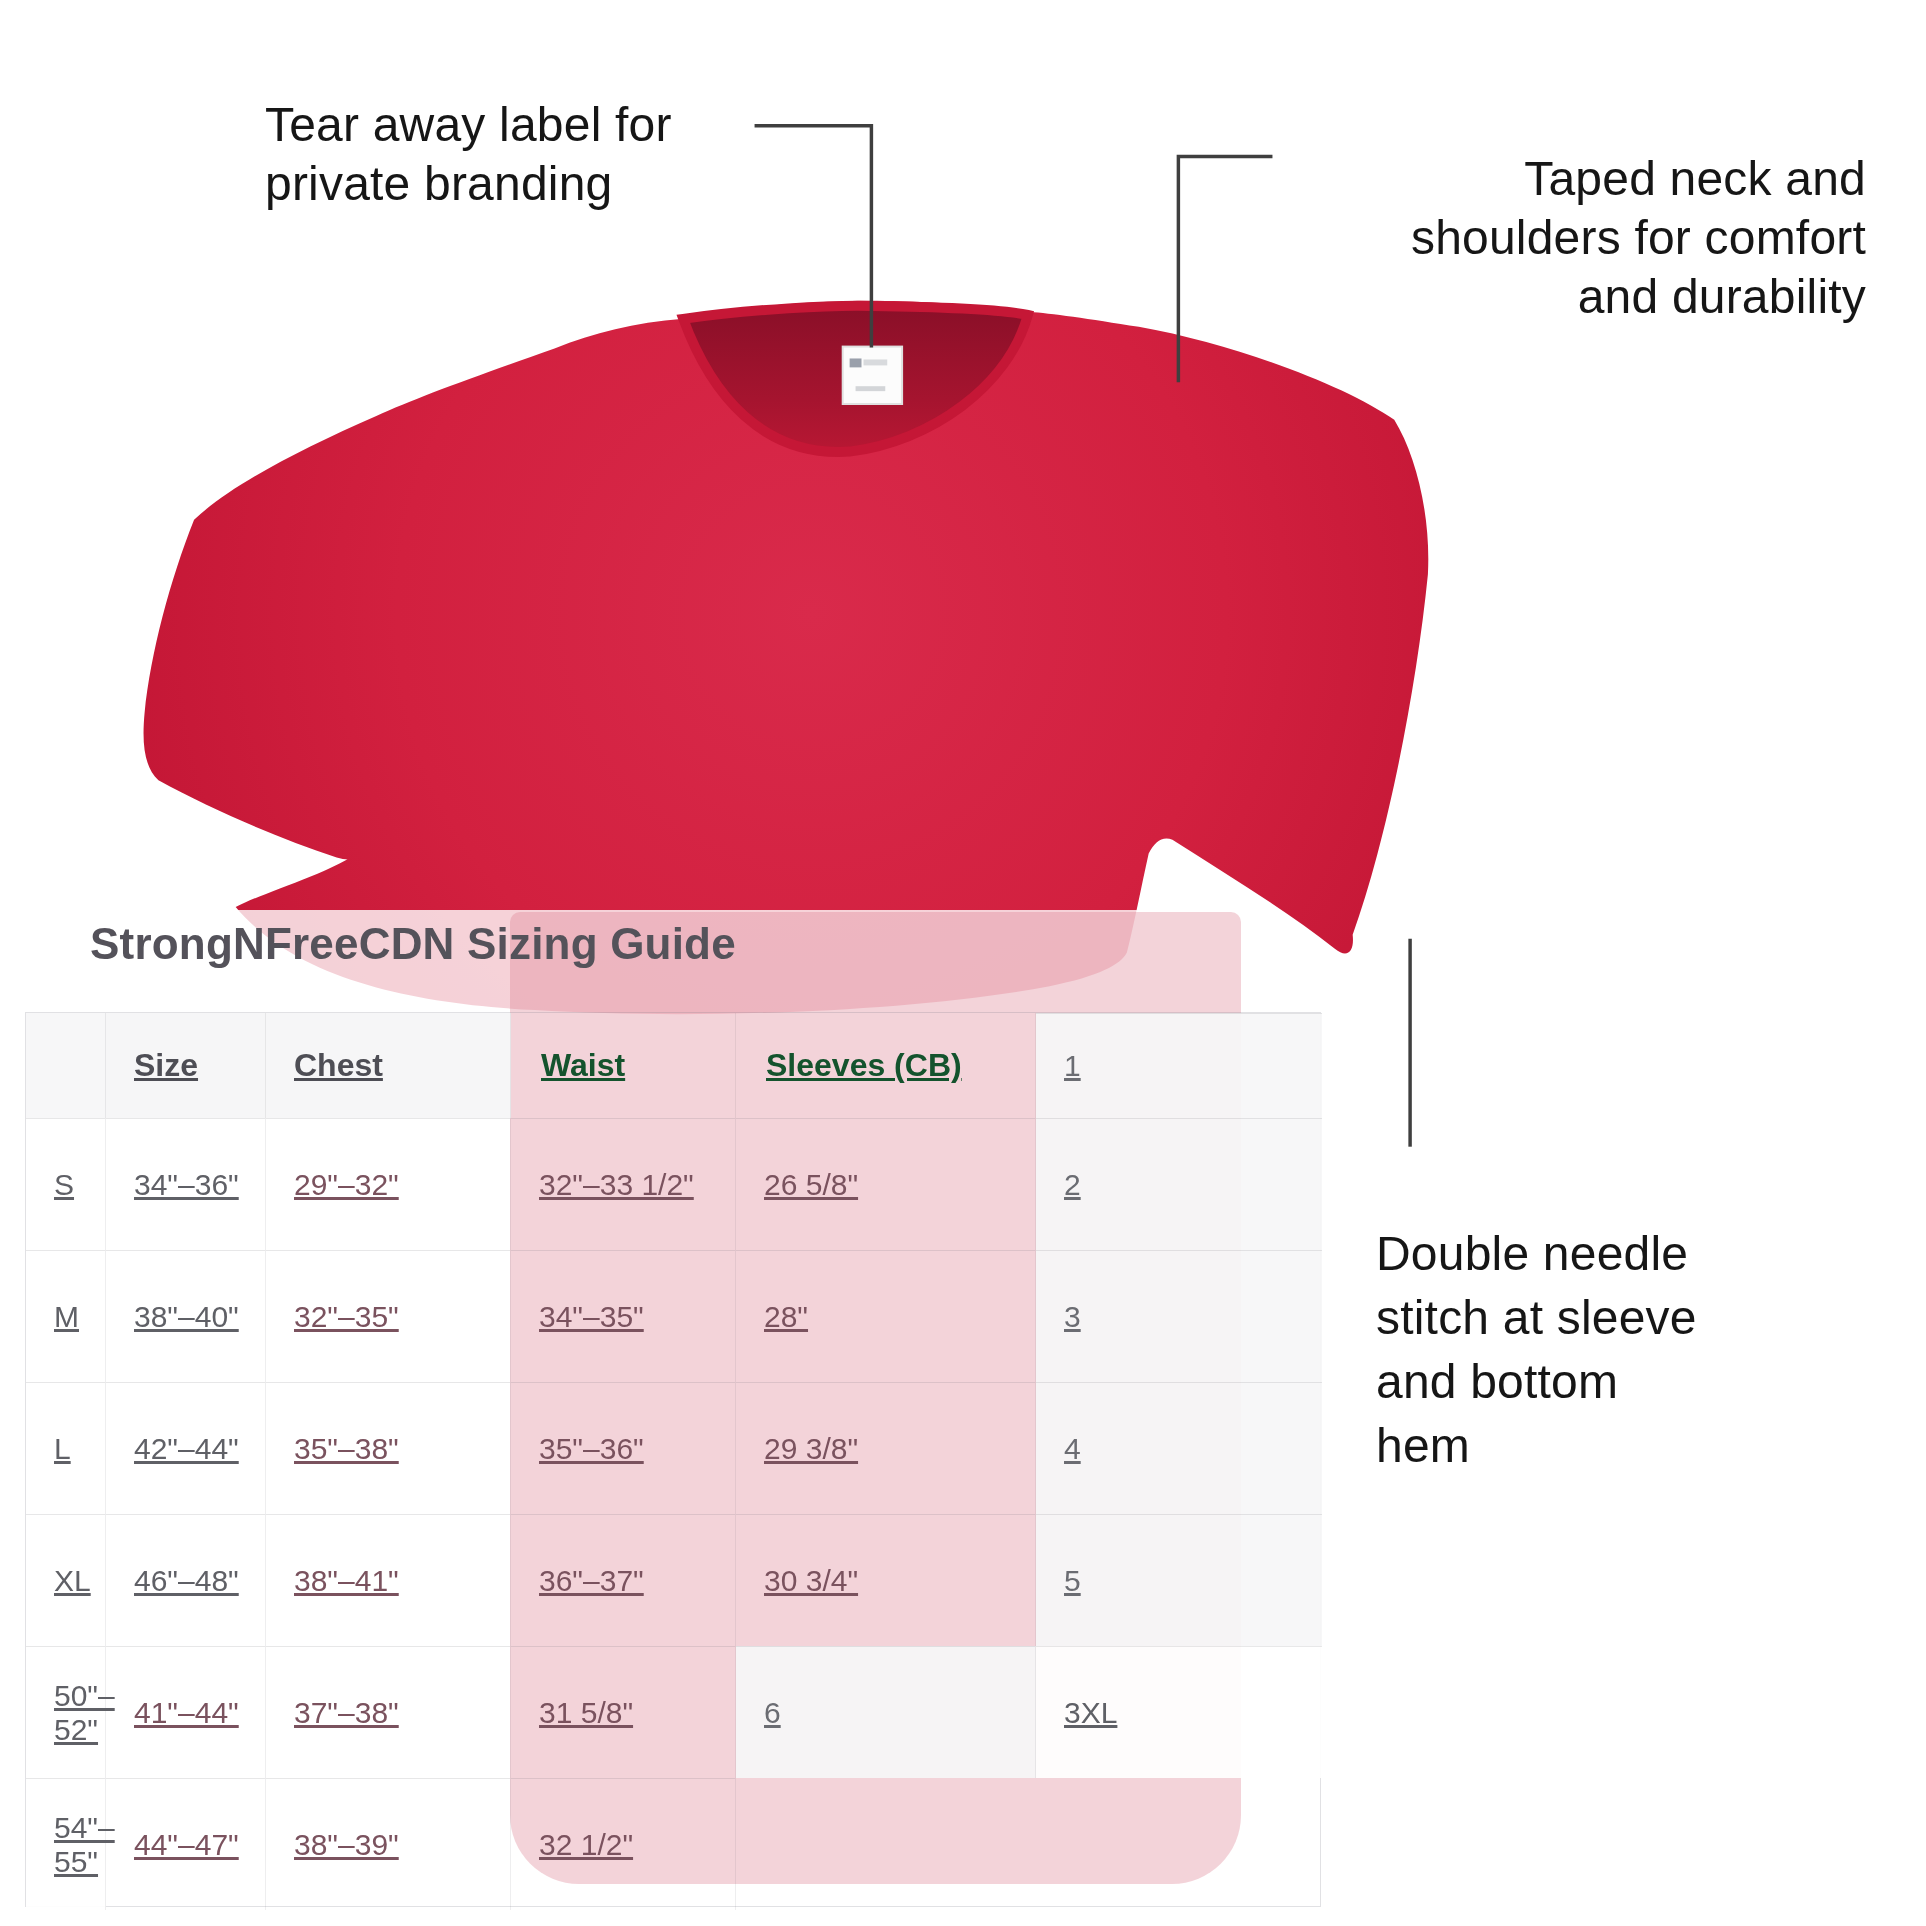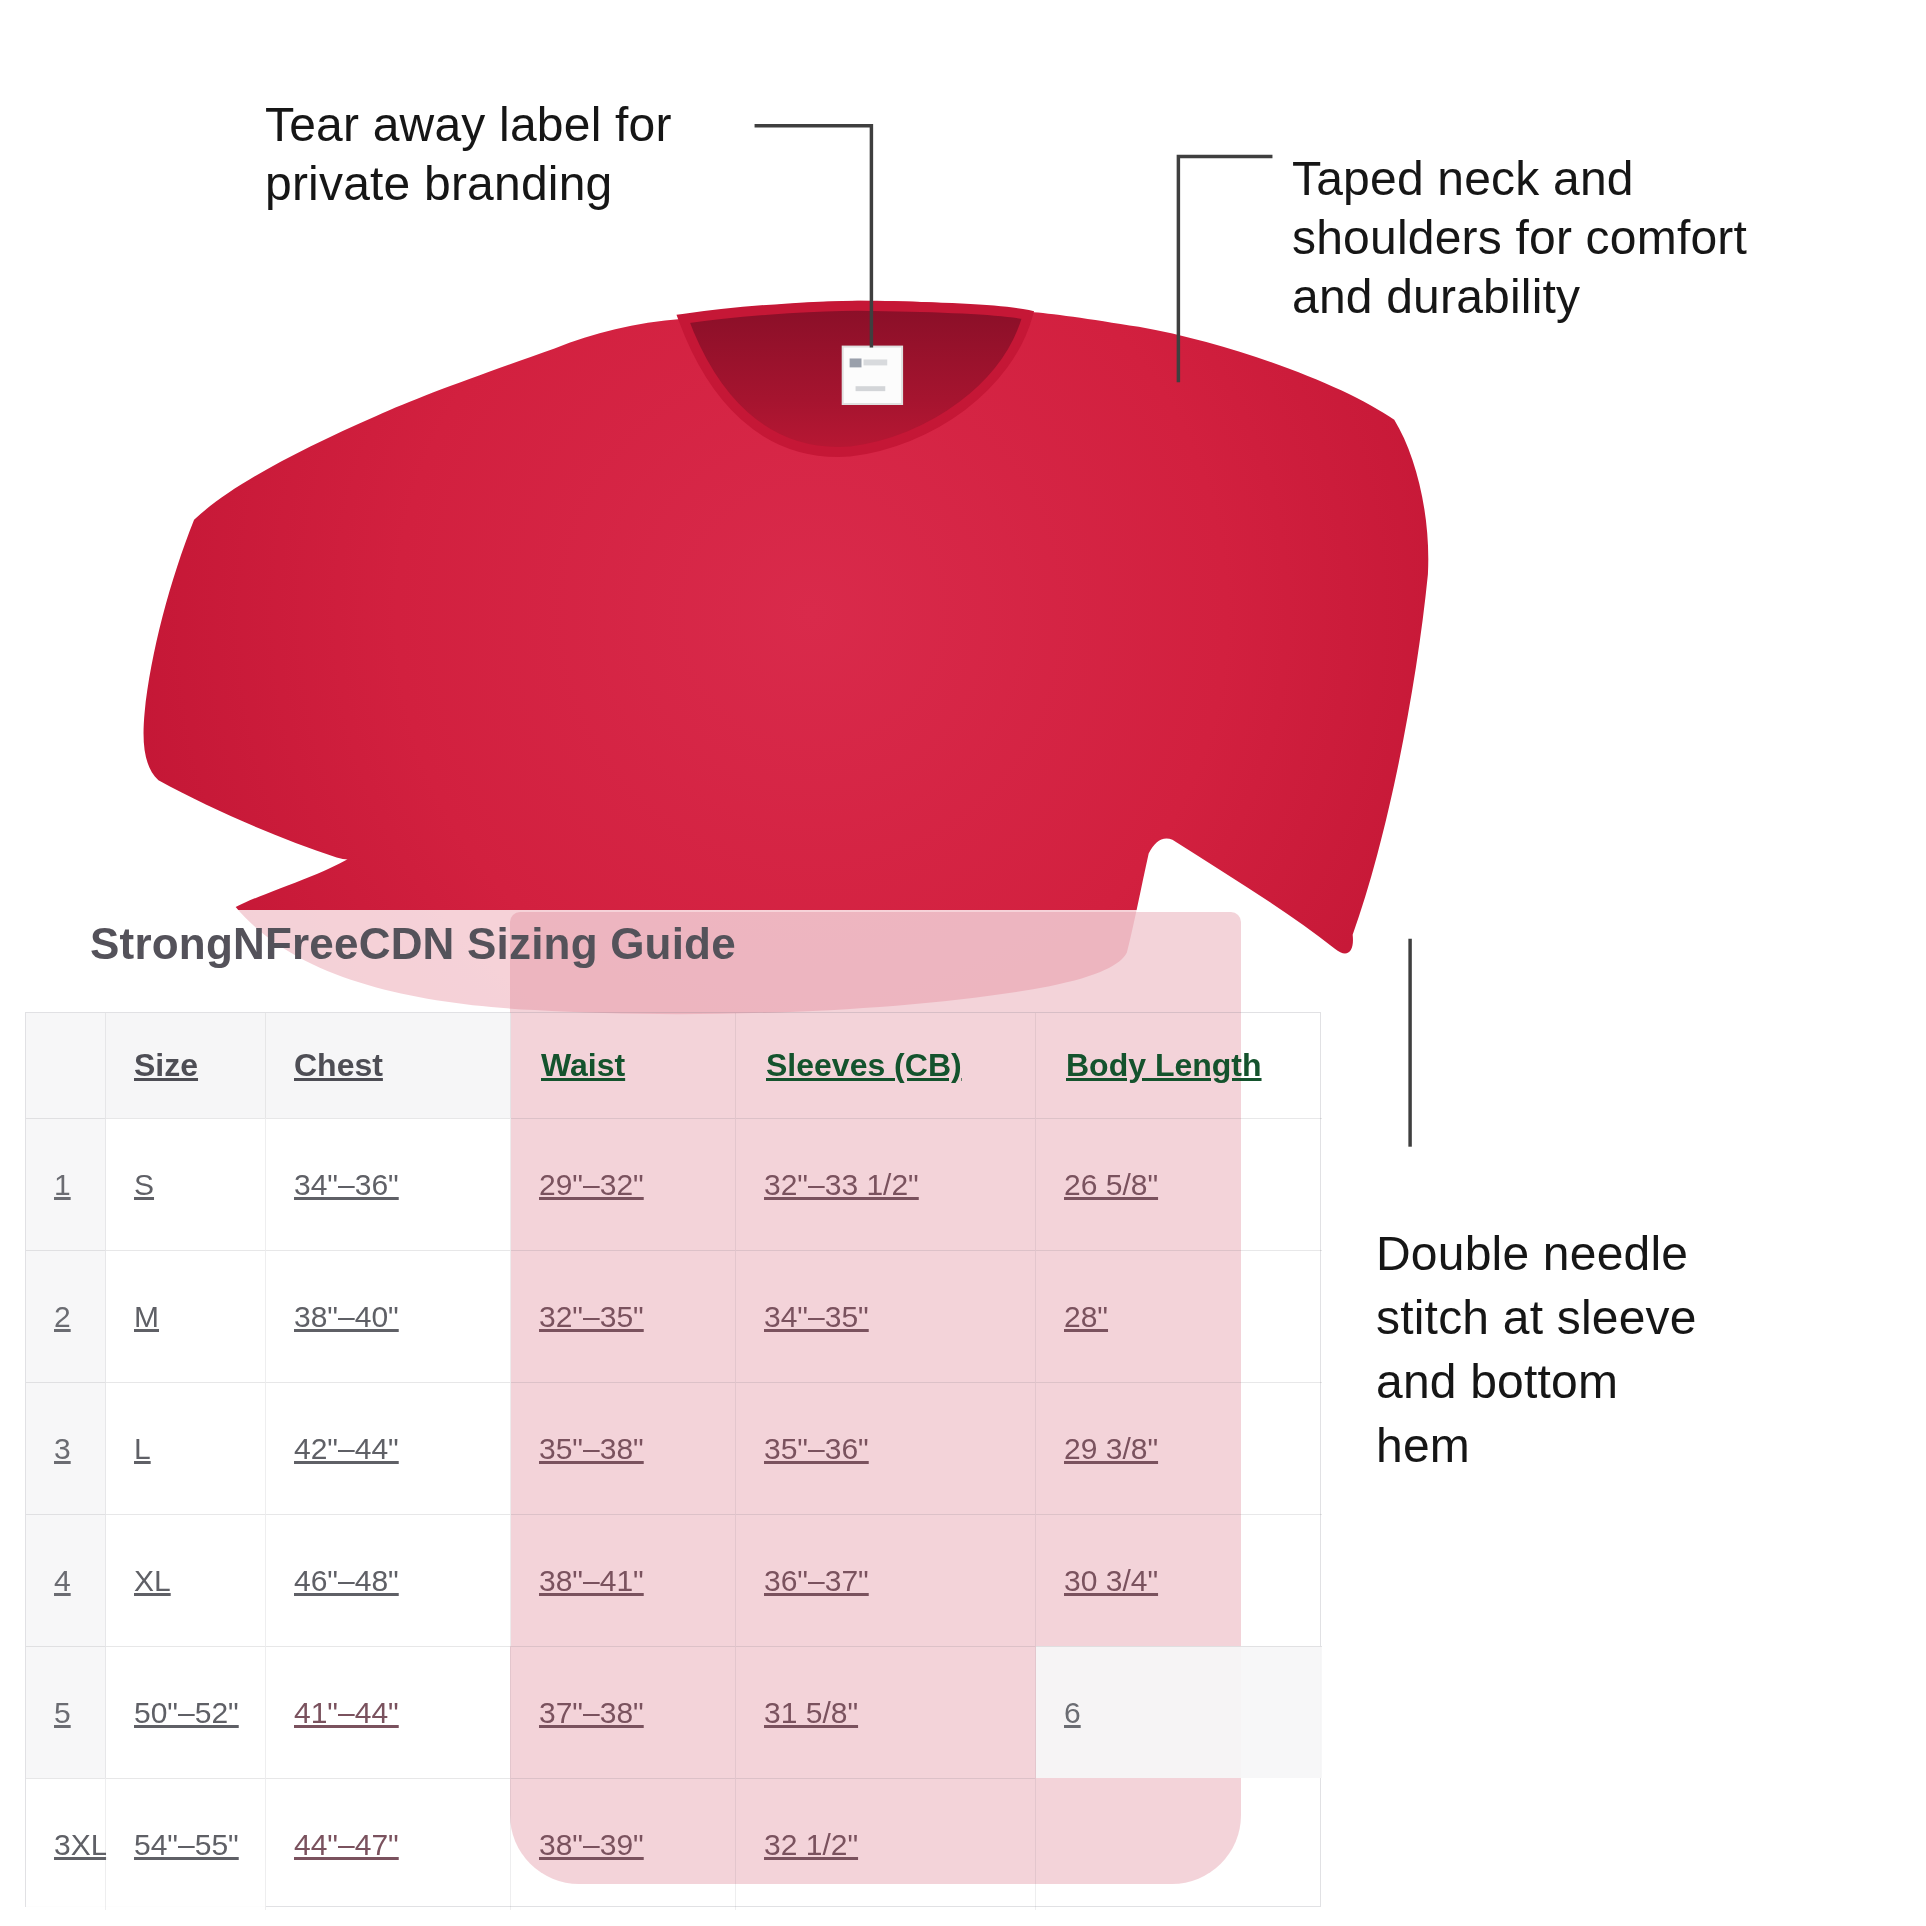--- a/index.html
+++ b/index.html
@@ -17,21 +17,21 @@
              border-radius:10px 10px 69px 69px;}
 
   
   .lines-svg{position:absolute;left:0;top:0;width:1927px;height:1927px;pointer-events:none;}
   .lines-svg path{stroke:#3f3f3f;stroke-width:3.5;fill:none;}
 
   
   .callout{position:absolute;color:#161616;font-size:48px;line-height:59px;
            white-space:pre-line;letter-spacing:0.2px;}
   .callout.tear{left:265px;top:95px;width:554px;}
-  .callout.taped{left:1292px;top:149px;width:574px;}
+  .callout.taped{left:1292px;top:149px;width:574px;text-align:right;}
   .callout.dbl{left:1376px;top:1222px;width:475px;line-height:64px;}
 
   
   .guide-title{position:absolute;left:54px;top:919px;font-size:44px;font-weight:700;
                color:#54525a;letter-spacing:0.2px;margin-left:36px;}
 
   
   .size-table{position:absolute;left:25px;top:1012px;width:1296px;height:895px;
               display:grid;
               grid-template-columns:80px 160px 245px 225px 300px 286px;
@@ -123,21 +123,20 @@
 
 <div class="guide-title">StrongNFreeCDN Sizing Guide</div>
 
 <div class="size-table">
 
   <div class="cell hdr numcol"></div>
   <div class="cell hdr">Size</div>
   <div class="cell hdr">Chest</div>
   <div class="cell hdr on-pink">Waist</div>
   <div class="cell hdr on-pink">Sleeves (CB)</div>
-  <div class="cell hdr on-pink">Body Length</div>
 
   <div class="cell body-row numcol">1</div>
   <div class="cell body-row white">S</div>
   <div class="cell body-row white">34"–36"</div>
   <div class="cell body-row on-pink">29"–32"</div>
   <div class="cell body-row on-pink">32"–33 1/2"</div>
   <div class="cell body-row on-pink">26 5/8"</div>
 
   <div class="cell body-row numcol">2</div>
   <div class="cell body-row white">M</div>

